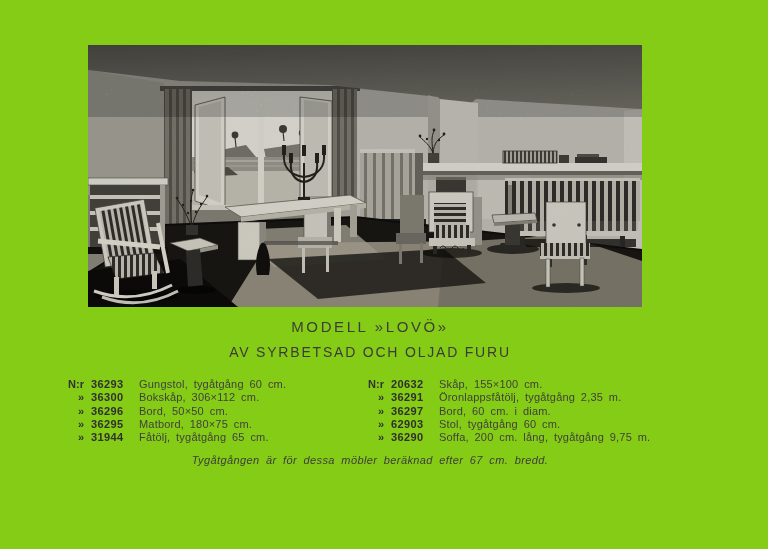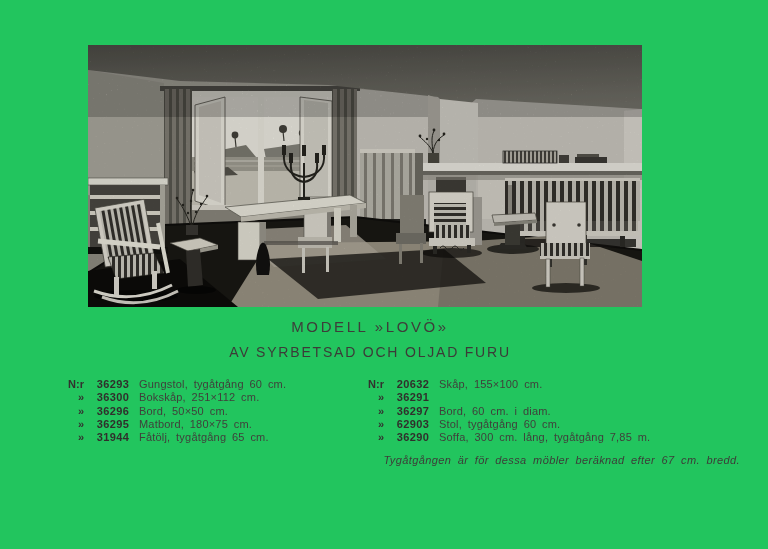--- a/index.html
+++ b/index.html
@@ -1,39 +1,39 @@
 <!DOCTYPE html>
 <html><head>
 <meta charset="utf-8">
 <style>
   html,body{margin:0;padding:0;background:#e8e7e3;}
   .page{
     position:relative;width:768px;height:549px;margin:0 auto;
-    background:#22c55e;overflow:hidden;
+    background:#84cc16;overflow:hidden;
     font-family:"Liberation Sans", sans-serif;color:#3c3b38;
   }
   .illustration{position:absolute;left:88px;top:45px;width:554px;height:262px;margin:0;}
   .illustration svg{display:block;width:100%;height:100%;}
   .title{
     position:absolute;top:318px;left:0;width:740px;text-align:center;
     font-size:15px;font-weight:400;letter-spacing:2.6px;color:#3e3d3a;margin:0;
   }
   .subtitle{
     position:absolute;top:344px;left:0;width:740px;text-align:center;
     font-size:14px;font-weight:400;letter-spacing:1.8px;color:#46454            1;margin:0;
   }
   .catalog{position:absolute;top:378px;left:64px;display:flex;}
   .col{width:300px;}
   .col.right{margin-left:0;width:310px;}
   .row{display:flex;align-items:baseline;height:13.3px;font-size:11px;white-space:nowrap;word-spacing:2.5px;}
   .prefix{display:inline-block;width:20px;text-align:right;font-weight:bold;color:#33322f;flex:0 0 auto;}
-  .num{display:inline-block;width:44px;margin-left:7px;font-weight:bold;letter-spacing:0.4px;color:#302f2c;flex:0 0 auto;text-align:center;}
+  .num{display:inline-block;width:44px;margin-left:7px;font-weight:bold;letter-spacing:0.4px;color:#302f2c;flex:0 0 auto;}
   .desc{margin-left:4px;letter-spacing:0.2px;color:#403f3b;}
   .footnote{
-    position:absolute;top:454px;left:0;width:740px;text-align:right;margin:0;
+    position:absolute;top:454px;left:0;width:740px;text-align:center;margin:0;
     font-size:11px;font-style:italic;letter-spacing:0.4px;word-spacing:3px;color:#3d3c38;
   }
 </style>
 </head>
 <body>
 
 <div class="page">
 
   <figure class="illustration">
     <svg viewBox="0 0 554 262" xmlns="http://www.w3.org/2000/svg">
@@ -308,21 +308,21 @@
   <div class="catalog">
     <div class="col">
       <div class="row">
         <span class="prefix">N:r</span>
         <span class="num">36293</span>
         <span class="desc">Gungstol, tygåtgång 60 cm.</span>
       </div>
       <div class="row">
         <span class="prefix">»</span>
         <span class="num">36300</span>
-        <span class="desc">Bokskåp, 251×112 cm.</span>
+        <span class="desc">Bokskåp, 306×112 cm.</span>
       </div>
       <div class="row">
         <span class="prefix">»</span>
         <span class="num">36296</span>
         <span class="desc">Bord, 50×50 cm.</span>
       </div>
       <div class="row">
         <span class="prefix">»</span>
         <span class="num">36295</span>
         <span class="desc">Matbord, 180×75 cm.</span>
@@ -335,33 +335,34 @@
     </div>
     <div class="col right">
       <div class="row">
         <span class="prefix">N:r</span>
         <span class="num">20632</span>
         <span class="desc">Skåp, 155×100 cm.</span>
       </div>
       <div class="row">
         <span class="prefix">»</span>
         <span class="num">36291</span>
+        <span class="desc">Öronlappsfåtölj, tygåtgång 2,35 m.</span>
       </div>
       <div class="row">
         <span class="prefix">»</span>
         <span class="num">36297</span>
         <span class="desc">Bord, 60 cm. i diam.</span>
       </div>
       <div class="row">
         <span class="prefix">»</span>
         <span class="num">62903</span>
         <span class="desc">Stol, tygåtgång 60 cm.</span>
       </div>
       <div class="row">
         <span class="prefix">»</span>
         <span class="num">36290</span>
-        <span class="desc">Soffa, 300 cm. lång, tygåtgång 7,85 m.</span>
+        <span class="desc">Soffa, 200 cm. lång, tygåtgång 9,75 m.</span>
       </div>
     </div>
   </div>
 
   <p class="footnote">Tygåtgången är för dessa möbler beräknad efter 67 cm. bredd.</p>
 </div>
 
 </body></html>

